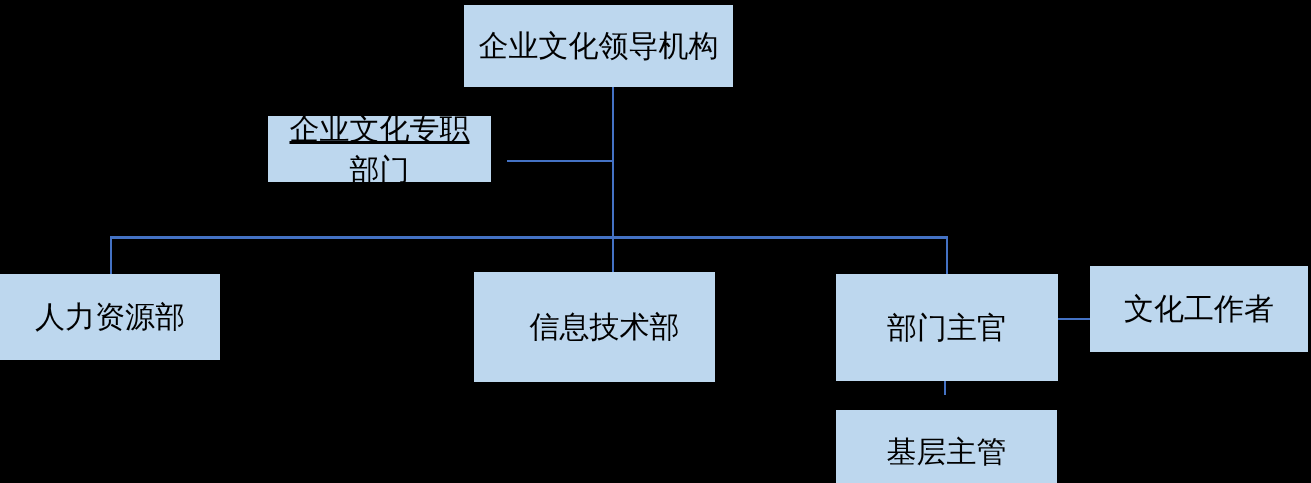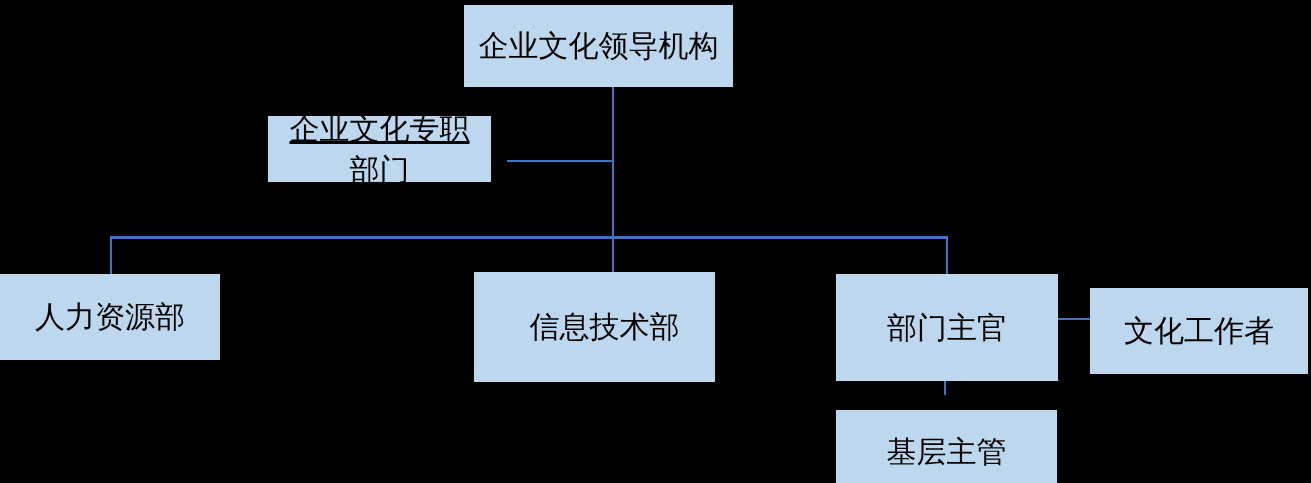--- a/index.html
+++ b/index.html
@@ -30,21 +30,21 @@
     white-space:nowrap;
   }
   .conn{position:absolute;background:var(--conn);}
 
   
   #n-leader          {left:464px; top:5px;   width:269px; height:82px;}
   #n-staff           {left:268px; top:116px; width:223px; height:66px;text-decoration:underline;}
   #n-hr              {left:0px;   top:274px; width:220px; height:86px;}
   #n-it              {left:474px; top:272px; width:221px; height:110px;padding-left:20px;}
   #n-dept-head       {left:836px; top:274px; width:222px; height:107px;}
-  #n-culture-worker  {left:1090px;top:288px; width:218px; height:86px;}
+  #n-culture-worker  {left:1090px;top:266px; width:218px; height:86px;}
   #n-grassroots      {left:836px; top:410px; width:221px; height:84px;}
 
   
   #c-trunk-vertical      {left:612px;  top:87px;  width:2px;   height:151px;}
   #c-staff-horizontal    {left:507px;  top:160px; width:105px; height:2px;}
   #c-distribution        {left:110px;  top:236px; width:838px; height:3px;}
   #c-drop-hr             {left:110px;  top:236px; width:2px;   height:38px;}
   #c-drop-it             {left:612px;  top:238px; width:2px;   height:34px;}
   #c-drop-dept-head      {left:946px;  top:238px; width:2px;   height:36px;}
   #c-worker-horizontal   {left:1058px; top:318px; width:32px;  height:2px;}

